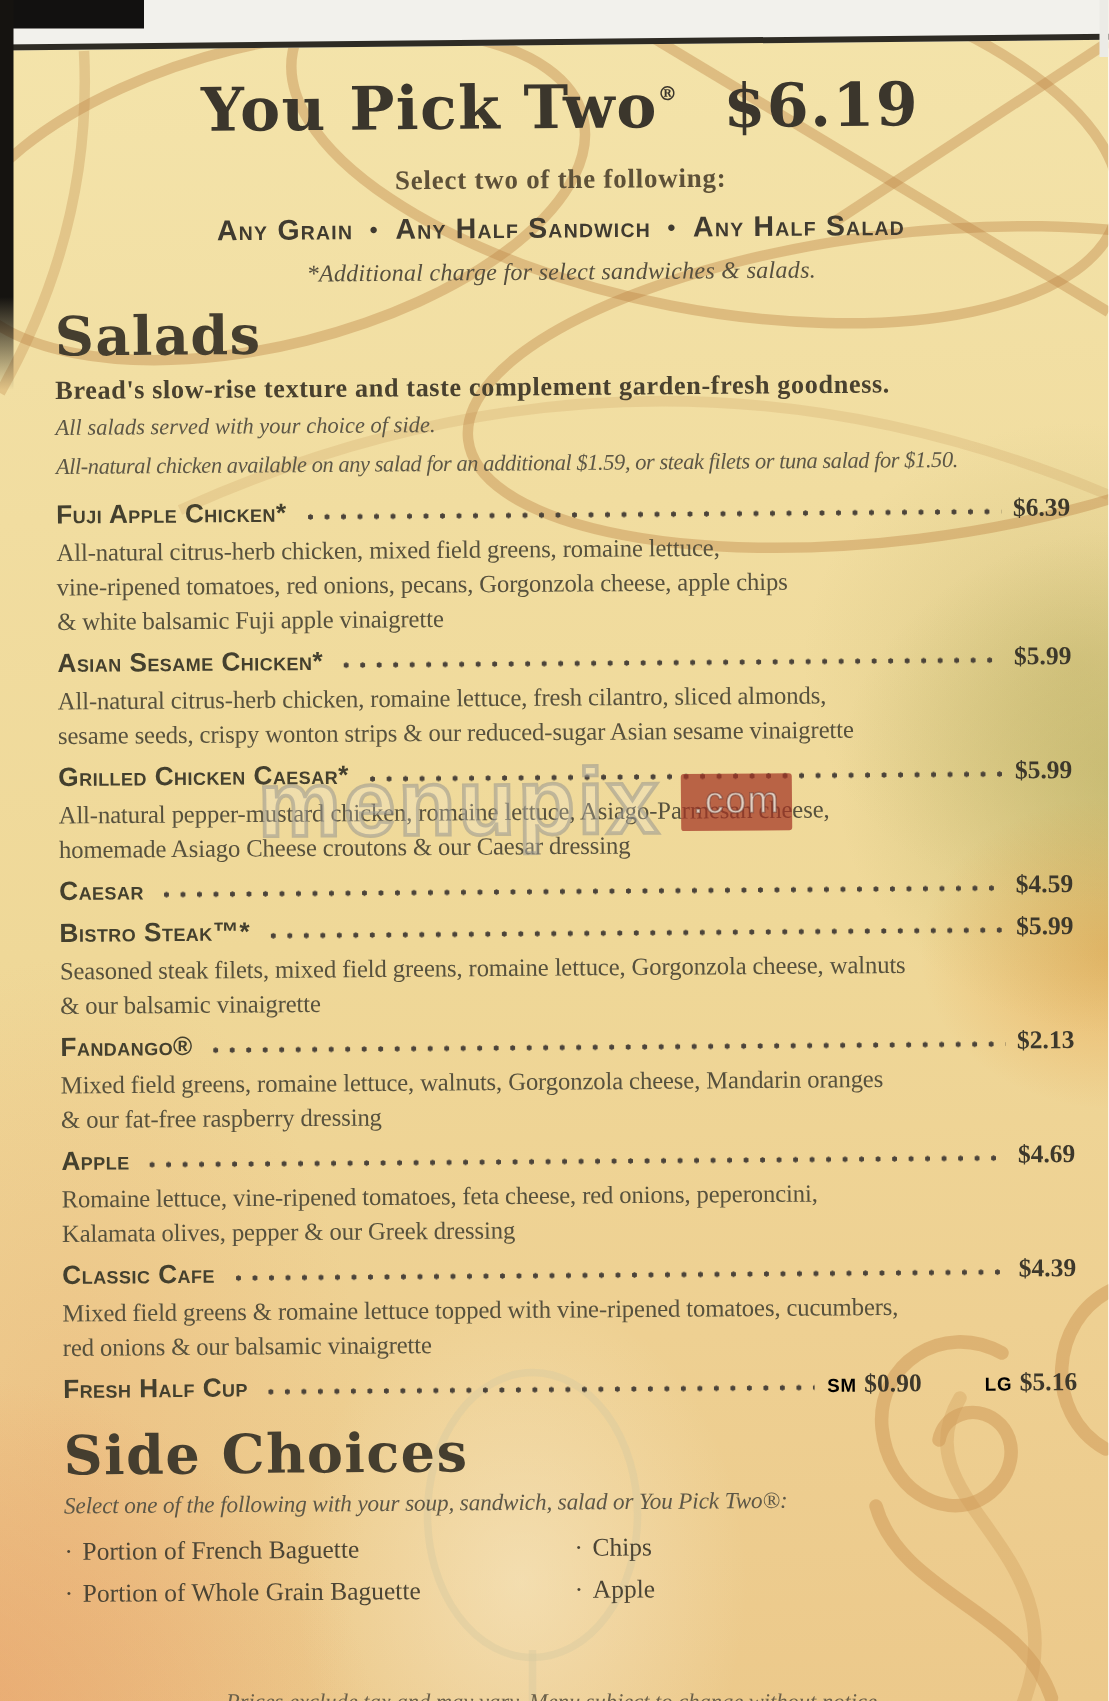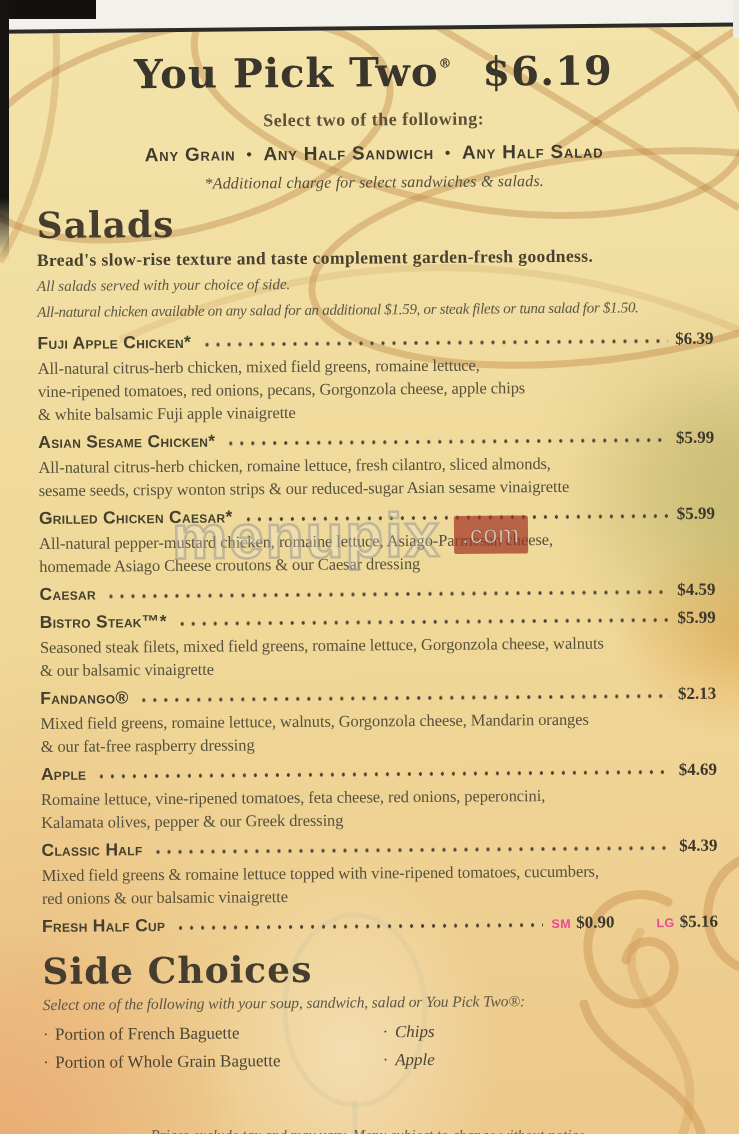--- a/index.html
+++ b/index.html
@@ -93,34 +93,34 @@
   }
   .mi-dots{
     flex:1;height:4px;margin:0 8px;align-self:center;transform:translateY(2px);
     background-image:radial-gradient(circle,#4c443a 1.6px,rgba(76,68,58,0) 1.9px);
     background-size:11px 4px;background-repeat:repeat-x;background-position:2px center;
   }
   .mi-price{
     font-family:Liberation Serif, serif;font-weight:bold;font-size:17px;color:#3d382b;white-space:nowrap;
   }
   .mi-size{
-    font-family:"Liberation Sans",sans-serif;font-weight:bold;font-size:12.5px;color:#ec4899;
+    font-family:"Liberation Sans",sans-serif;font-weight:bold;font-size:12.5px;color:#000000;
     margin-right:5px;letter-spacing:0.5px;text-align:center;
   }
   .size-gap{display:inline-block;width:42px;}
   .mi-desc{
     margin-top:2px;font-size:16.5px;line-height:23px;color:#57513d;white-space:nowrap;letter-spacing:-0.1px;
   }
   .sides-heading{margin-top:12px;}
   .side-instruction{
     margin-top:3px;font-style:italic;font-size:15.5px;color:#5d5746;letter-spacing:-0.1px;white-space:nowrap;
   }
   .side-cols{display:flex;margin-top:7px;}
   .side-col{width:340px;}
-  .side-col:last-child{width:auto;font-style:italic;}
+  .side-col:last-child{width:auto;}
   .side-item{
     font-size:17px;line-height:28px;color:#4c4535;white-space:nowrap;
   }
   .side-bullet{display:inline-block;width:12px;color:#4c4535;}
   .footer-note{
     position:absolute;left:0;right:0;bottom:-10px;text-align:center;z-index:12;
     font-style:italic;font-size:15px;color:#6b604a;
   }
 </style>
 </head>
@@ -225,21 +225,21 @@
         <div class="menu-item">
           <div class="mi-row">
             <span class="mi-name">Apple</span>
             <span class="mi-dots"></span>
             <span class="mi-price">$4.69</span>
           </div>
           <div class="mi-desc"><span>Romaine lettuce, vine-ripened tomatoes, feta cheese, red onions, peperoncini,</span><br><span>Kalamata olives, pepper &amp; our Greek dressing</span></div>
         </div>
         <div class="menu-item">
           <div class="mi-row">
-            <span class="mi-name">Classic Half</span>
+            <span class="mi-name">Classic Cafe</span>
             <span class="mi-dots"></span>
             <span class="mi-price">$4.39</span>
           </div>
           <div class="mi-desc"><span>Mixed field greens &amp; romaine lettuce topped with vine-ripened tomatoes, cucumbers,</span><br><span>red onions &amp; our balsamic vinaigrette</span></div>
         </div>
         <div class="menu-item">
           <div class="mi-row">
             <span class="mi-name">Fresh Half Cup</span>
             <span class="mi-dots"></span>
             <span class="mi-size">SM</span>

